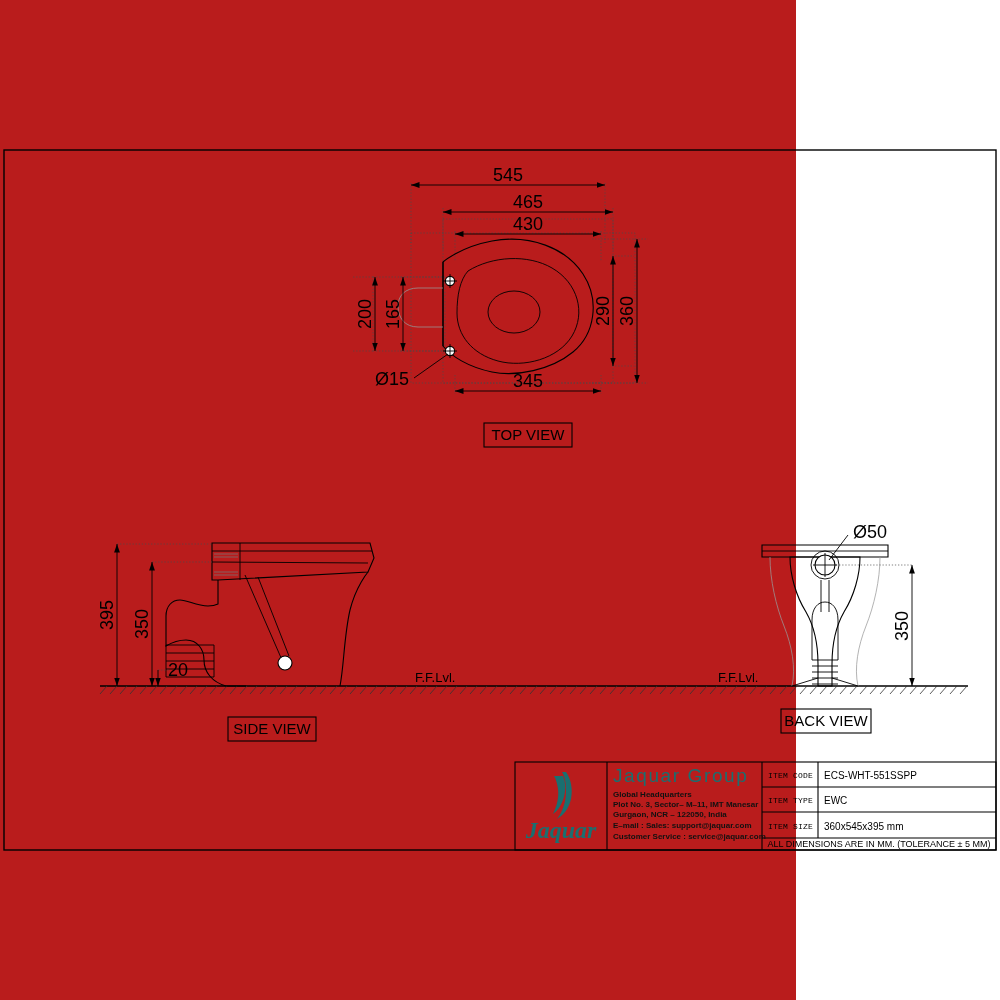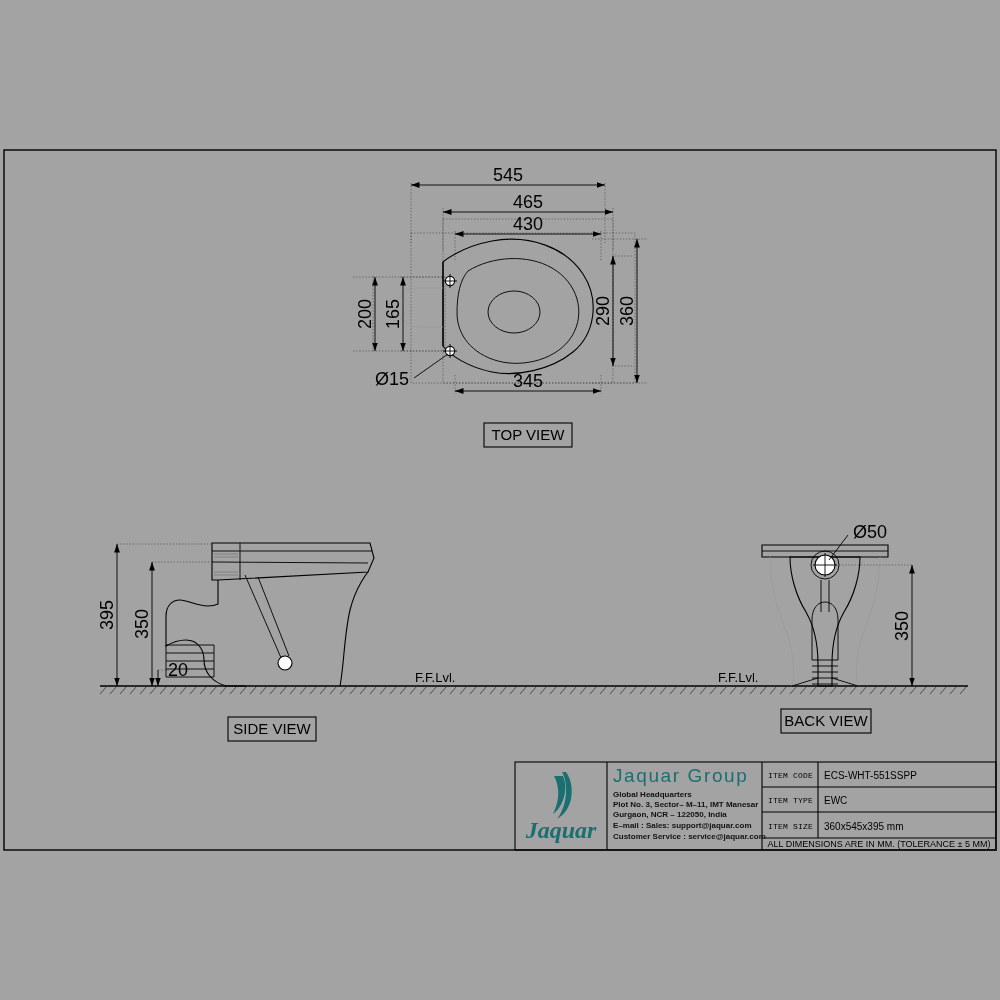--- a/index.html
+++ b/index.html
@@ -8,23 +8,23 @@
     background: #ffffff;
   }
   body {
     width: 1000px;
     height: 1000px;
     font-family: "Liberation Sans", sans-serif;
     overflow: hidden;
   }
   #sheet {
     position: relative;
-    width: 1000px;
+    width: 796px;
     height: 1000px;
-    background: #a3a3a3;
+    background: #b91c1c;
   }
   svg.drawing {
     position: absolute;
     top: 0; left: 0;
     width: 1000px;
     height: 1000px;
   }
   .solid       { fill: none; stroke: #000000; stroke-width: 1.1; }
   .solid-thin  { fill: none; stroke: #000000; stroke-width: 0.9; }
   .hidden-ln   { fill: none; stroke: #777777; stroke-width: 0.75; }

